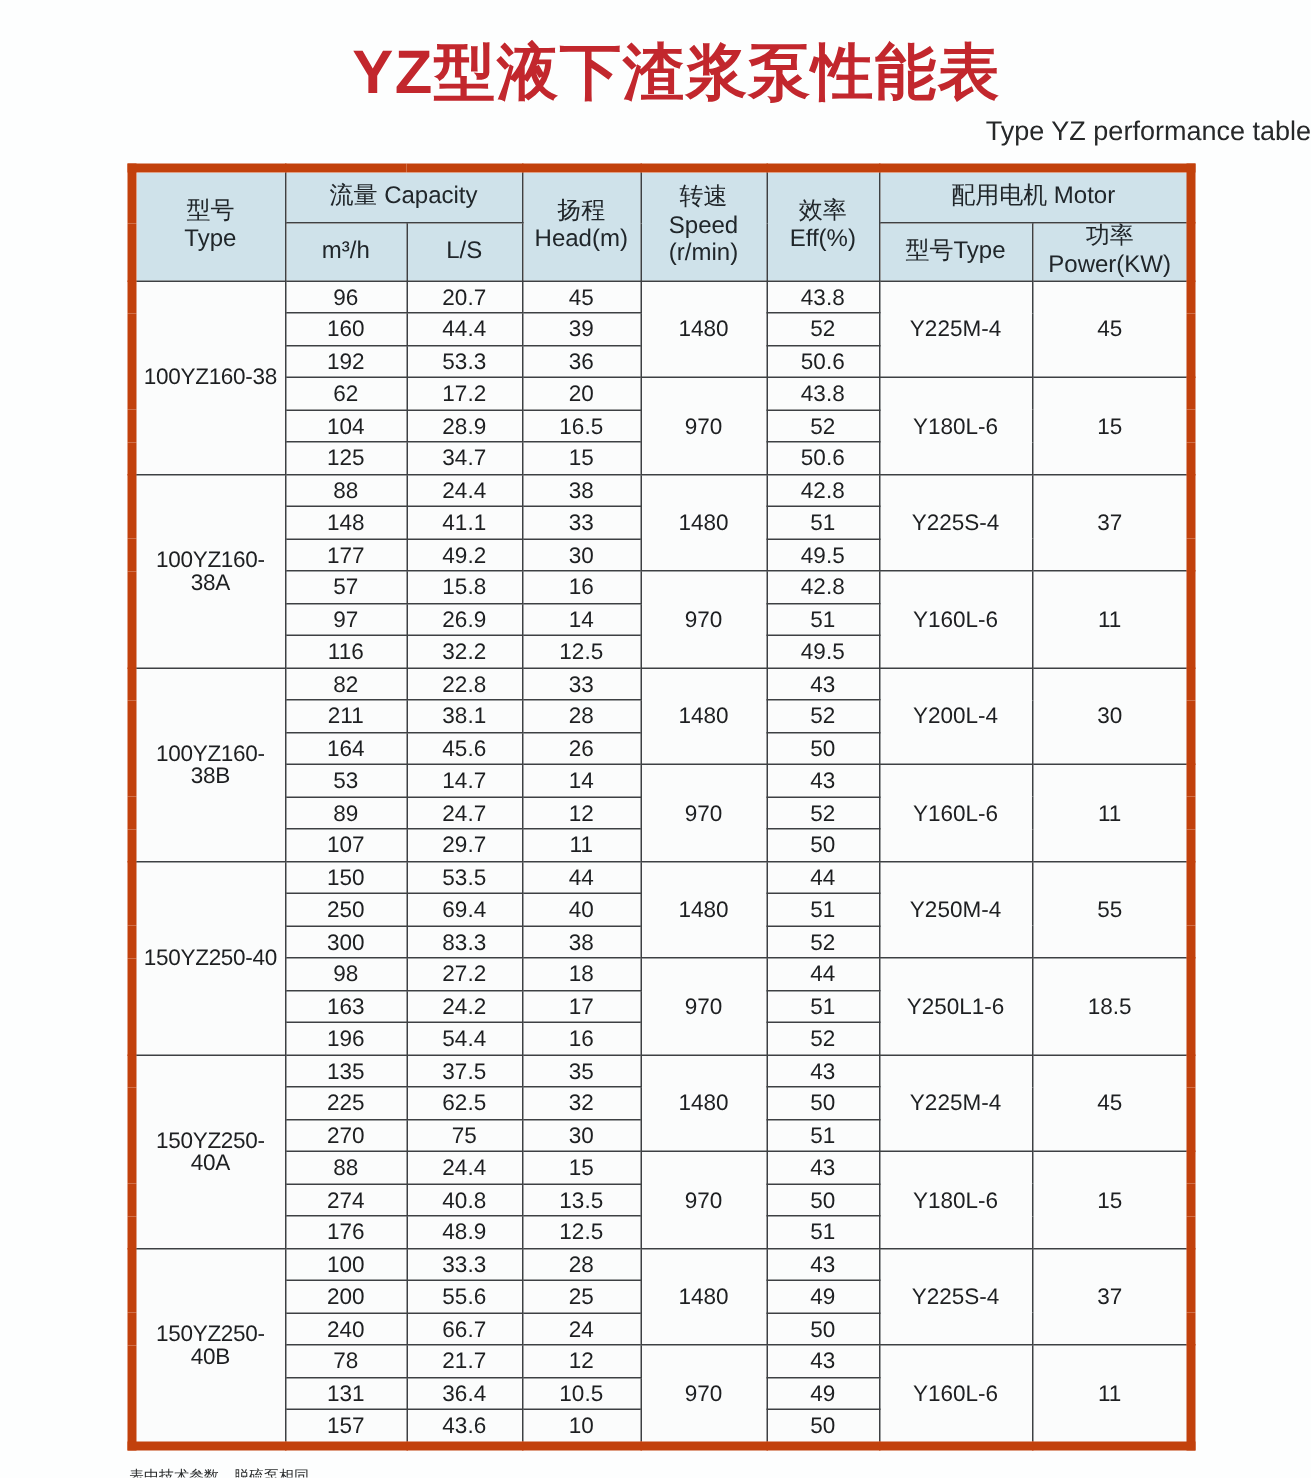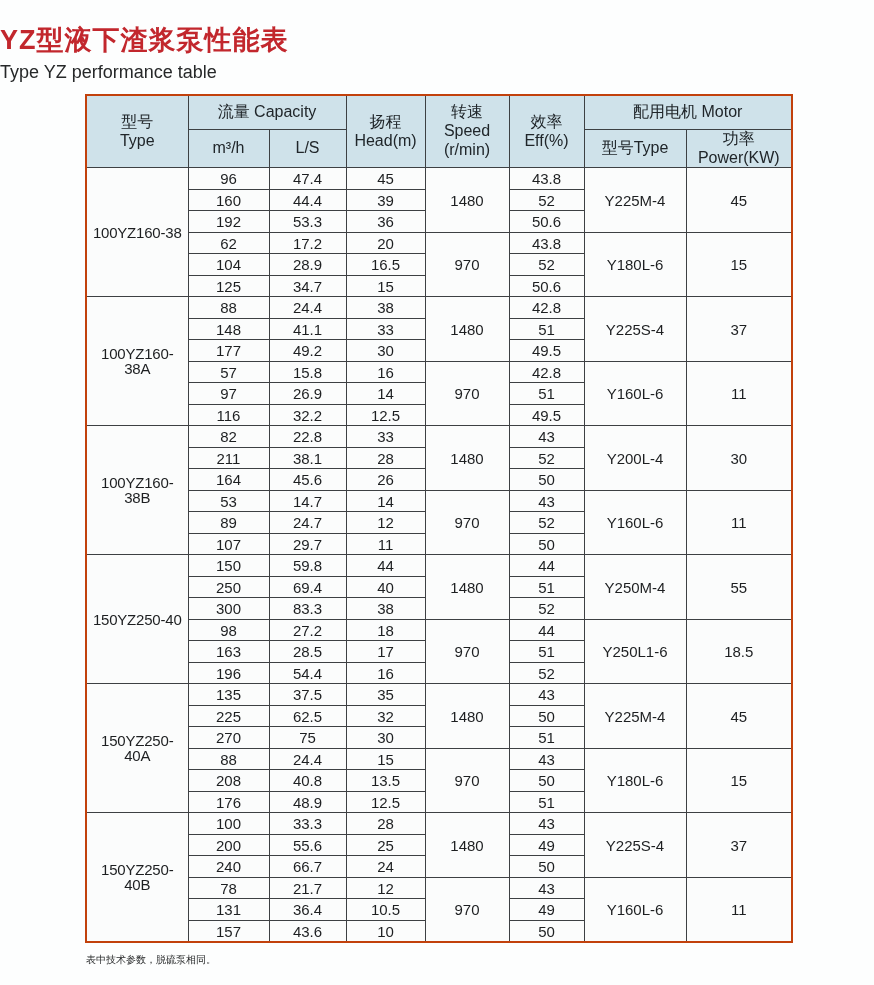--- a/index.html
+++ b/index.html
@@ -6,39 +6,40 @@
   body {
     width: 874px;
     height: 985px;
     background: #fdfefe;
     font-family: "Liberation Sans", sans-serif;
     color: #1d1f21;
     position: relative;
   }
   .page-title {
     padding-top: 26px;
-    text-align: left;
-    font-size: 27px;
+    text-align: center;
+    font-size: 41px;
     font-weight: bold;
     color: #c2272d;
     letter-spacing: 1px;
     line-height: 1.1;
+    padding-left: 28px;
   }
   .page-subtitle {
-    text-align: left;
+    text-align: right;
     font-size: 18px;
     color: #262829;
     margin-top: 6px;
   }
   table.perf {
     border-collapse: collapse;
     margin: 11px 0 0 85px;
     width: 706px;
     table-layout: fixed;
-    border: 2px solid #c2410c;
+    border: 6px solid #c2410c;
   }
   table.perf th, table.perf td {
     border: 1px solid #3d4043;
     text-align: center;
     vertical-align: middle;
     padding: 0 2px;
     overflow: hidden;
   }
   table.perf th {
     background: #cfe2ea;
@@ -99,21 +100,21 @@
       <th>m³/h</th>
       <th>L/S</th>
       <th>型号Type</th>
       <th>功率Power(KW)</th>
     </tr>
   </thead>
   <tbody>
       <tr>
         <td class="data model-cell" rowspan="6">100YZ160-38</td>
         <td class="data">96</td>
-        <td class="data">47.4</td>
+        <td class="data">20.7</td>
         <td class="data">45</td>
         <td class="data" rowspan="3">1480</td>
         <td class="data">43.8</td>
         <td class="data motor-cell" rowspan="3">Y225M-4</td>
         <td class="data" rowspan="3">45</td>
       </tr>
       <tr>
         <td class="data">160</td>
         <td class="data">44.4</td>
         <td class="data">39</td>
@@ -228,21 +229,21 @@
       </tr>
       <tr>
         <td class="data">107</td>
         <td class="data">29.7</td>
         <td class="data">11</td>
         <td class="data">50</td>
       </tr>
       <tr>
         <td class="data model-cell" rowspan="6">150YZ250-40</td>
         <td class="data">150</td>
-        <td class="data">59.8</td>
+        <td class="data">53.5</td>
         <td class="data">44</td>
         <td class="data" rowspan="3">1480</td>
         <td class="data">44</td>
         <td class="data motor-cell" rowspan="3">Y250M-4</td>
         <td class="data" rowspan="3">55</td>
       </tr>
       <tr>
         <td class="data">250</td>
         <td class="data">69.4</td>
         <td class="data">40</td>
@@ -258,21 +259,21 @@
         <td class="data">98</td>
         <td class="data">27.2</td>
         <td class="data">18</td>
         <td class="data" rowspan="3">970</td>
         <td class="data">44</td>
         <td class="data motor-cell" rowspan="3">Y250L1-6</td>
         <td class="data" rowspan="3">18.5</td>
       </tr>
       <tr>
         <td class="data">163</td>
-        <td class="data">28.5</td>
+        <td class="data">24.2</td>
         <td class="data">17</td>
         <td class="data">51</td>
       </tr>
       <tr>
         <td class="data">196</td>
         <td class="data">54.4</td>
         <td class="data">16</td>
         <td class="data">52</td>
       </tr>
       <tr>
@@ -300,21 +301,21 @@
       <tr>
         <td class="data">88</td>
         <td class="data">24.4</td>
         <td class="data">15</td>
         <td class="data" rowspan="3">970</td>
         <td class="data">43</td>
         <td class="data motor-cell" rowspan="3">Y180L-6</td>
         <td class="data" rowspan="3">15</td>
       </tr>
       <tr>
-        <td class="data">208</td>
+        <td class="data">274</td>
         <td class="data">40.8</td>
         <td class="data">13.5</td>
         <td class="data">50</td>
       </tr>
       <tr>
         <td class="data">176</td>
         <td class="data">48.9</td>
         <td class="data">12.5</td>
         <td class="data">51</td>
       </tr>

